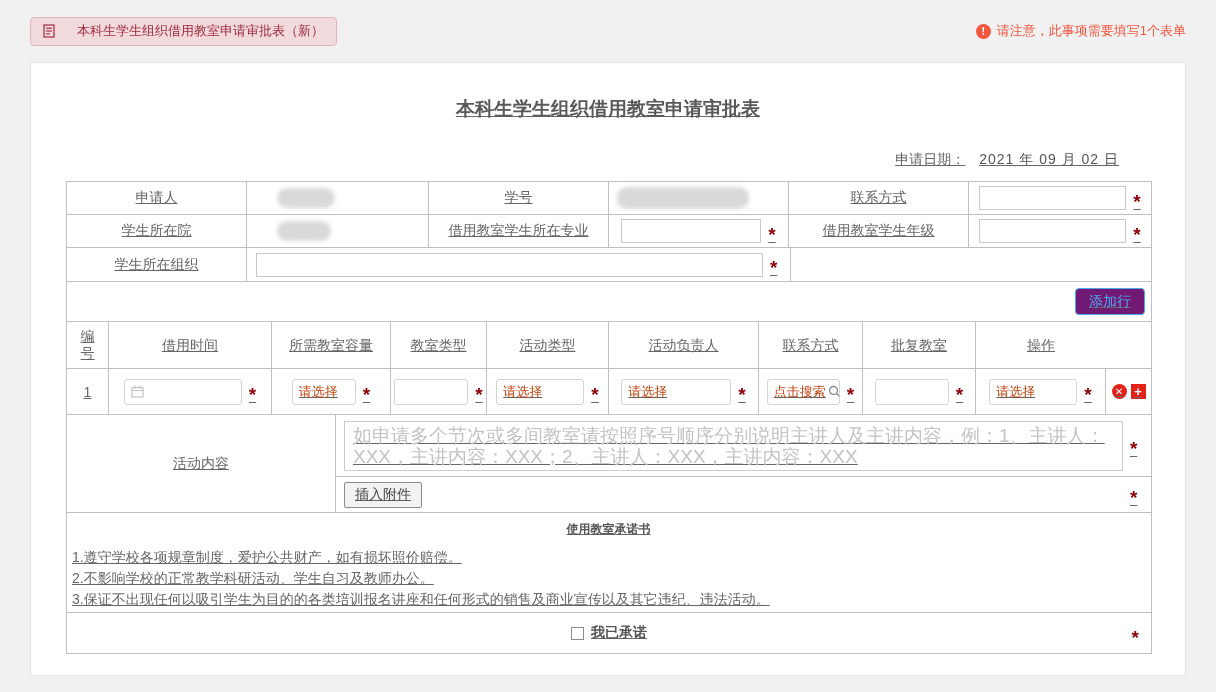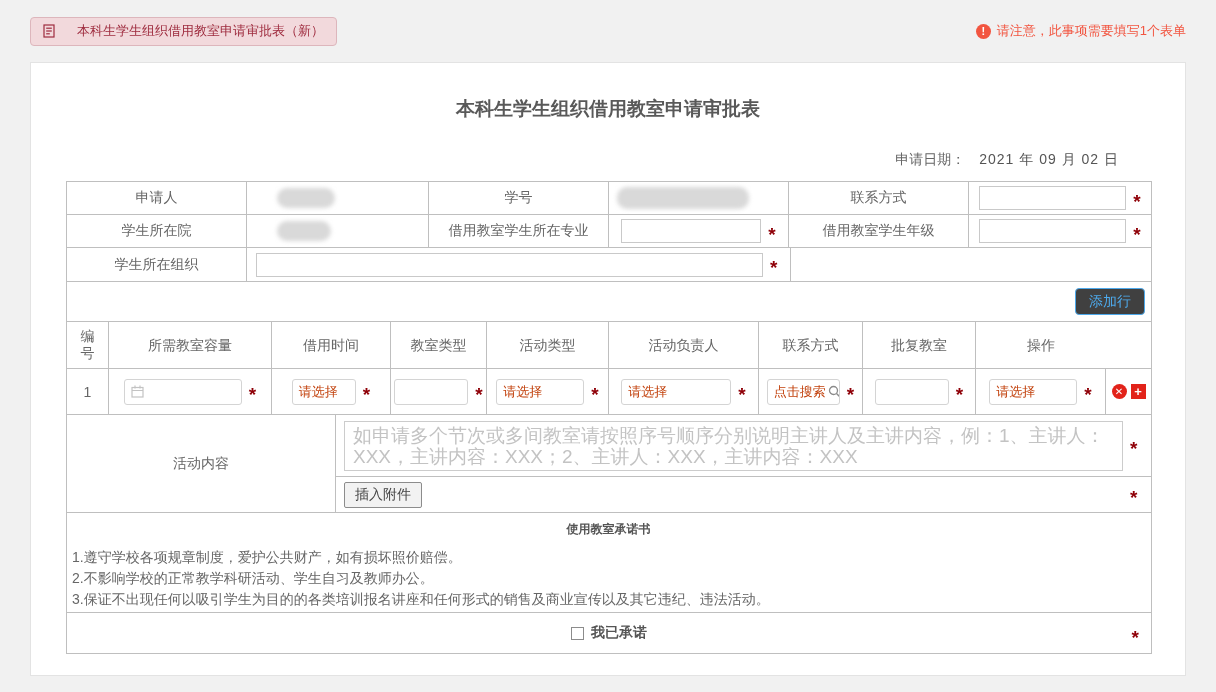--- a/index.html
+++ b/index.html
@@ -25,20 +25,21 @@
   .notice { display:flex; align-items:center; gap:6px; color:#f25540; font-size:13px; }
   .warn-icon {
     width:15px; height:15px; border-radius:50%; background:#f25540;
     color:#fff; font-size:11px; font-weight:bold;
     display:inline-flex; align-items:center; justify-content:center;
   }
   
   .card {
     margin:0 30px; height:614px; background:#fff;
     border:1px solid #e3e3e3;
+    text-decoration:underline;
   }
   .form-title {
     margin-top:33px; text-align:center;
     font-size:19px; font-weight:bold; color:#595959;
   }
   .date-row {
     margin-top:29px; text-align:right; padding-right:66px;
     font-size:14px; color:#666;
   }
   .date-row .lbl { margin-right:14px; }
@@ -66,21 +67,21 @@
     font-size:13px; padding:0 4px; color:#555; outline:none;
   }
   .req {
     color:#8f0008; font-size:19px; font-weight:bold; line-height:1;
     margin-left:7px; transform:translateY(3px); flex:none;
   }
   
   .addrow { height:40px; display:flex; align-items:center; justify-content:flex-end; padding-right:6px; }
   .add-btn {
     height:27px; padding:0 13px; font-size:14px;
-    color:#4da9eb; background:#404040; border:1px solid #4da9eb;
+    color:#4da9eb; background:#701a75; border:1px solid #4da9eb;
     border-radius:4px; cursor:pointer; font-family:inherit;
   }
   
   .detail-row { display:grid; grid-template-columns:42px 163px 119px 96px 122px 150px 104px 113px 130px 1fr; }
   .detail-head { height:47px; }
   .detail-head .cell { padding:0 8px; text-align:center; line-height:17px; }
   .detail-data { height:46px; }
   .detail-data .cell { padding:0 3px; }
   .sel, .dinp {
     height:26px; background:#fff; border:1px solid #d4d4d4; border-radius:3px;
@@ -206,22 +207,22 @@
       </div>
       <div class="cell last"></div>
     </div>
 
     <div class="addrow row-b">
       <button class="add-btn">添加行</button>
     </div>
 
     <div class="detail-row detail-head row-b">
       <div class="cell" style="padding:0 11px;">编号</div>
+      <div class="cell">借用时间</div>
       <div class="cell">所需教室容量</div>
-      <div class="cell">借用时间</div>
       <div class="cell">教室类型</div>
       <div class="cell">活动类型</div>
       <div class="cell">活动负责人</div>
       <div class="cell">联系方式</div>
       <div class="cell">批复教室</div>
       <div class="cell last">操作</div>
     </div>
 
     <div class="detail-row detail-data row-b">
       <div class="cell">1</div>

